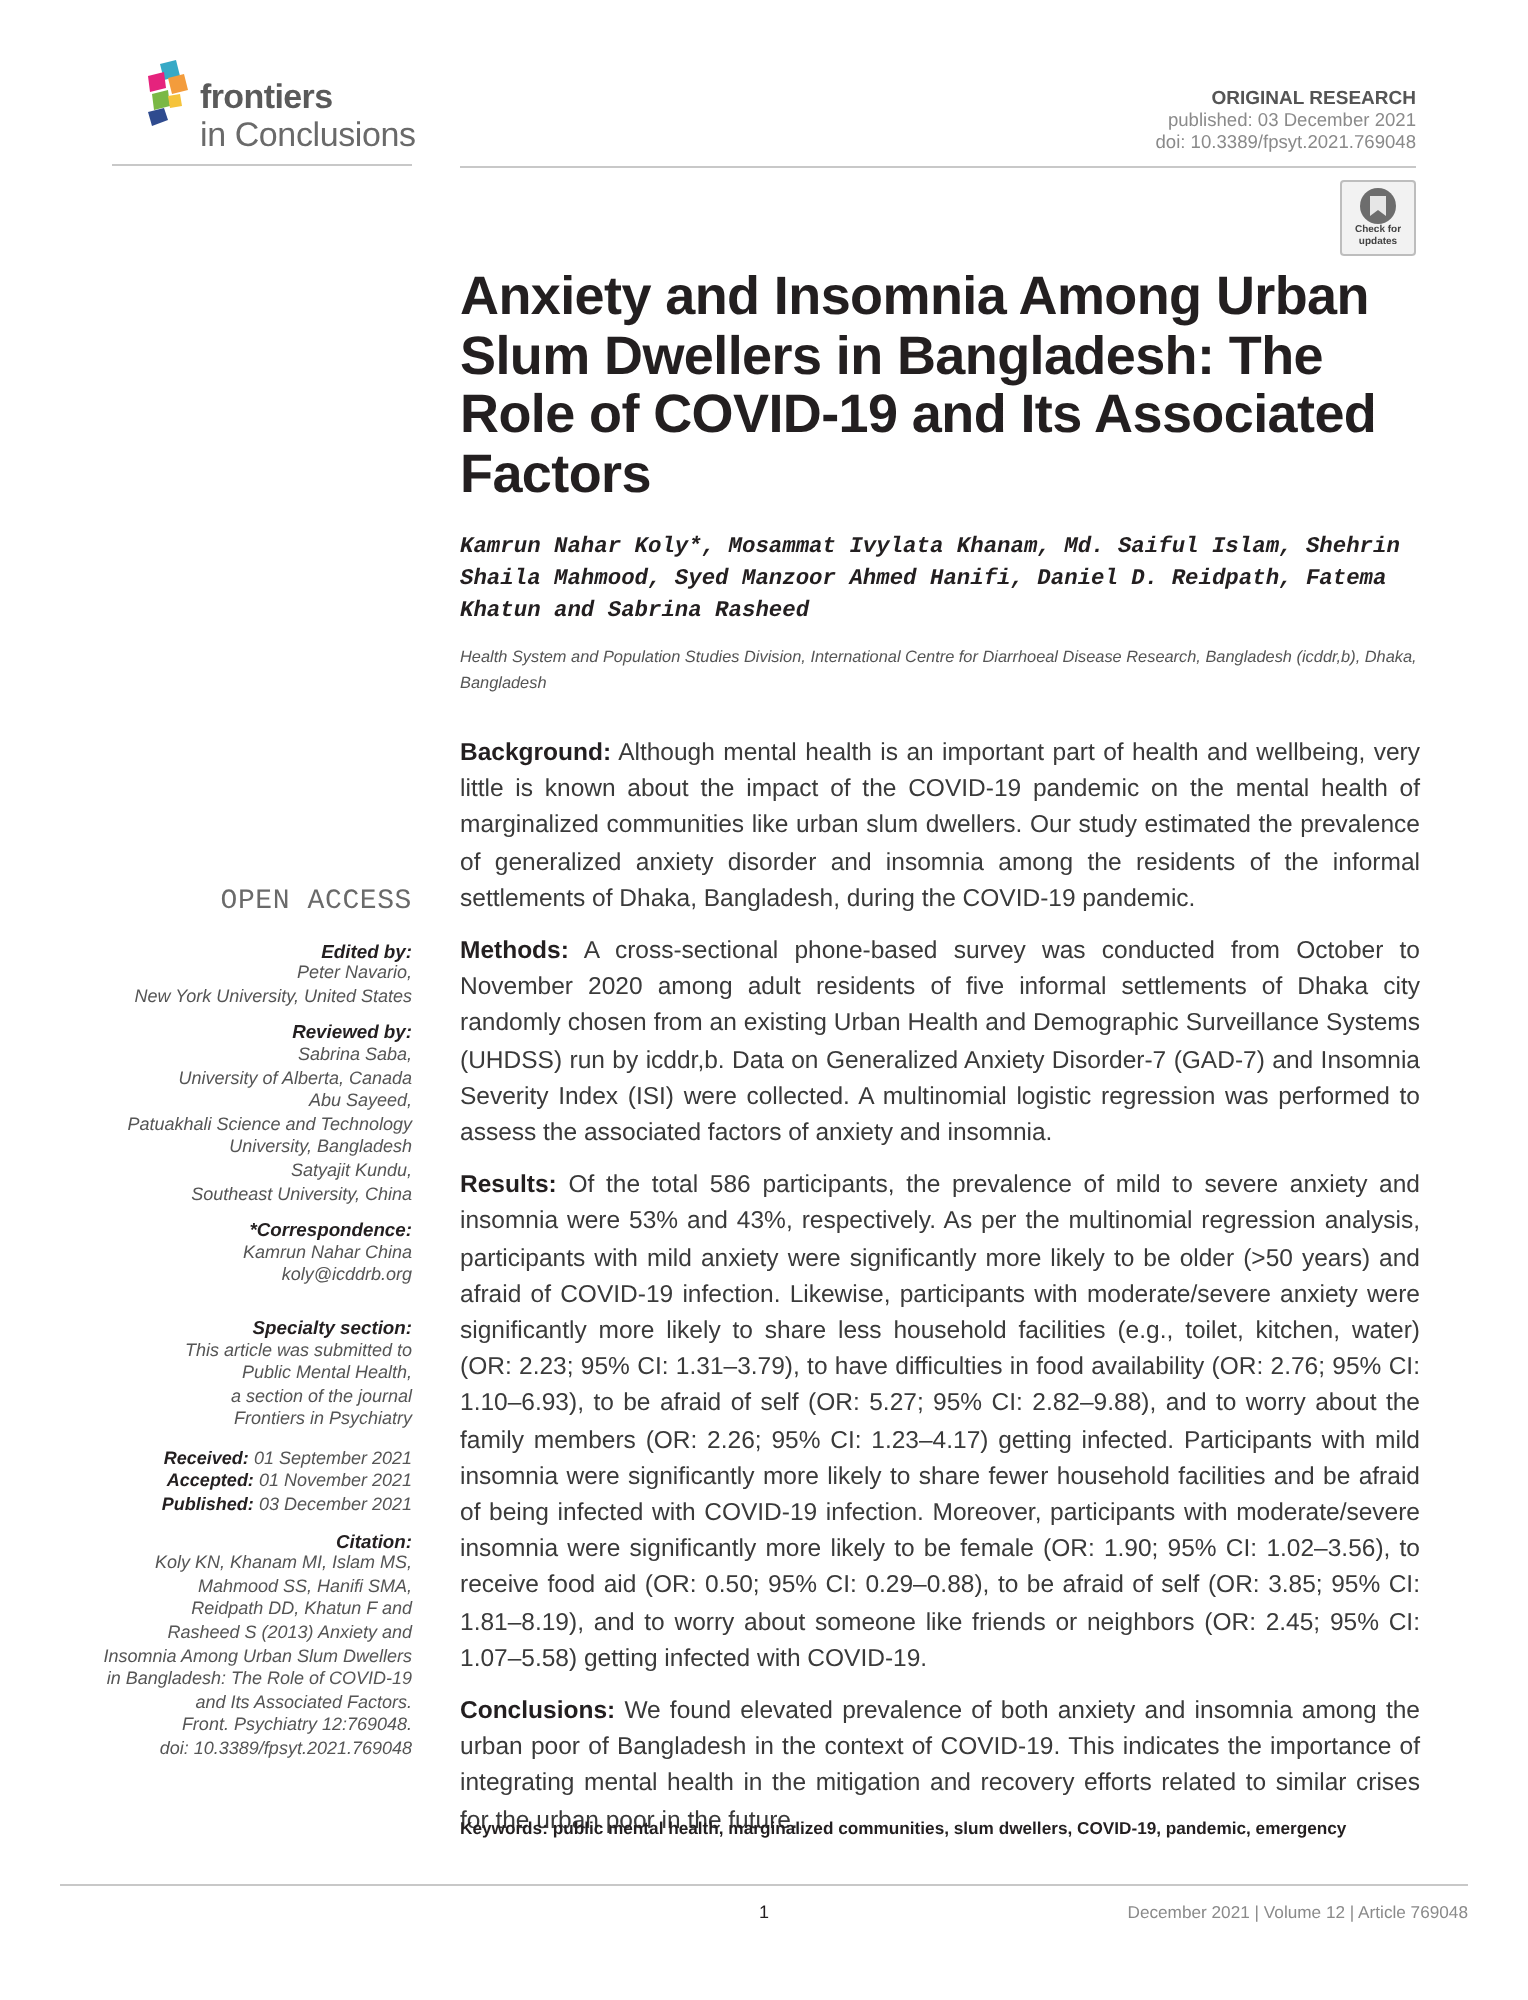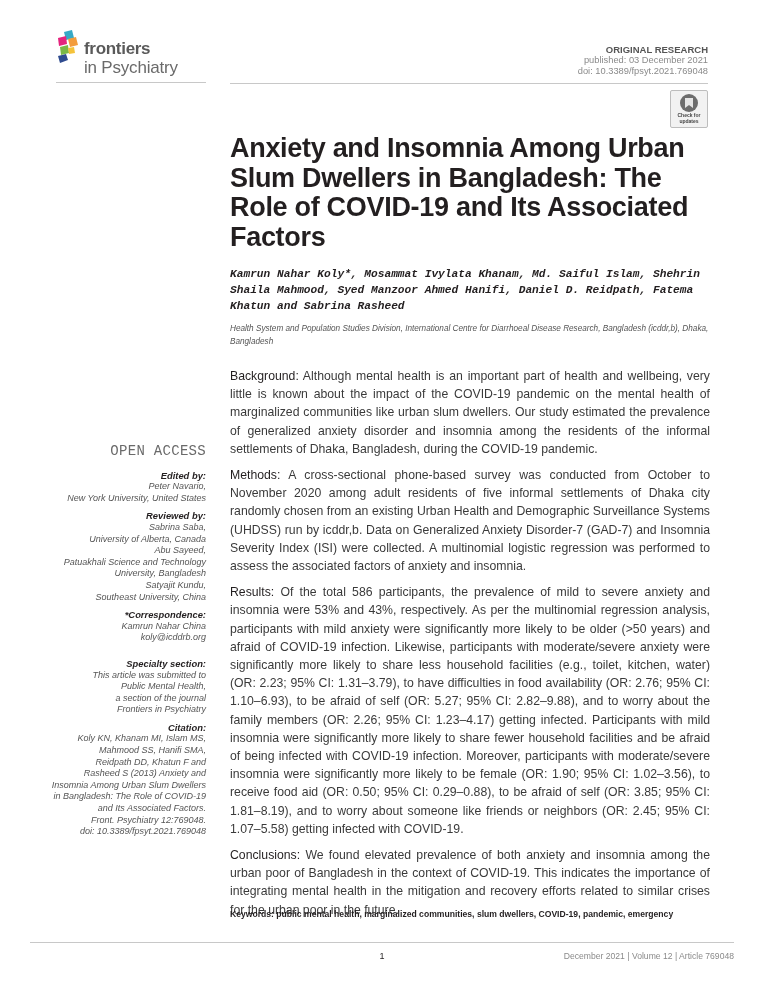--- a/index.html
+++ b/index.html
@@ -1,20 +1,20 @@
 <!DOCTYPE html>
 <html><head>
   <meta charset="utf-8">
   <style>
     * { box-sizing: border-box; margin: 0; padding: 0; }
     html, body { width: 764px; height: 1000px; background: #ffffff; overflow: hidden; }
     body { position: relative; font-family: "Liberation Sans", sans-serif; color: #231f20; }
 
     
-    .logo { position: absolute; left: 56px; top: 30px; width: 150px; height: 50px; }
+    .logo { position: absolute; left: 72px; top: 30px; width: 150px; height: 50px; }
     .logo-mark { position: absolute; left: 0; top: 0; width: 26px; height: 34px; }
     .logo-text1 { position: absolute; left: 28px; top: 9px; font-size: 17px; font-weight: bold; color: #5a5a5a; letter-spacing: -0.3px; }
     .logo-text2 { position: absolute; left: 28px; top: 28px; font-size: 17px; color: #6a6a6a; letter-spacing: -0.2px; }
     .logo-rule { position: absolute; left: 56px; top: 82px; width: 150px; height: 1px; background: #c8c8c8; }
 
     .meta { position: absolute; right: 56px; top: 44px; text-align: right; font-size: 9.3px; color: #8a8a8a; line-height: 11px; }
     .meta .kind { font-weight: bold; color: #555; font-size: 9.5px; }
     .meta-rule { position: absolute; left: 230px; right: 56px; top: 83px; height: 1px; background: #c8c8c8; }
 
     .check-badge { position: absolute; left: 670px; top: 90px; width: 38px; height: 38px; border: 1px solid #bdbdbd; background: #f2f2f2; border-radius: 2px; text-align: center; }
@@ -31,21 +31,21 @@
     
     .sidebar { position: absolute; left: 30px; top: 446px; width: 176px; text-align: right; font-size: 9px; line-height: 11.6px; color: #555; font-style: italic; }
     .open-access { font-family: Liberation Mono, monospace; font-style: normal; font-size: 14px; color: #6a6a6a; letter-spacing: 0.3px; margin-bottom: 12px; }
     .sb-head { font-weight: bold; color: #231f20; font-size: 9.4px; margin-top: 6px; }
     .sb-dates { margin-top: 8px; }
     .sb-dates .lbl { font-weight: bold; color: #231f20; }
 
     
     .abstract { position: absolute; left: 230px; top: 367px; width: 480px; font-size: 12.25px; line-height: 18.2px; color: #3a3a3a; text-align: justify; }
     .abstract p { margin-bottom: 8px; }
-    .abstract .h { font-weight: normal; color: #231f20; }
+    .abstract .h { font-weight: bold; color: #231f20; }
     .keywords { position: absolute; left: 230px; top: 909px; width: 480px; font-size: 8.6px; font-weight: bold; color: #231f20; }
 
     
     .footer-rule { position: absolute; left: 30px; right: 30px; top: 942px; height: 1px; background: #c8c8c8; }
     .footer-left { position: absolute; left: 30px; top: 999px; font-size: 8.6px; color: #8a8a8a; }
     .footer-center { position: absolute; left: 0; right: 0; top: 951px; text-align: center; font-size: 9px; color: #231f20; }
     .footer-right { position: absolute; right: 30px; top: 951px; font-size: 8.6px; color: #8a8a8a; }
   </style>
 </head>
 <body>
@@ -53,21 +53,21 @@
 <div class="logo">
   <svg class="logo-mark" viewBox="0 0 26 34">
     <polygon points="8,2 16,0 18,8 10,10" fill="#36a9c6"></polygon>
     <polygon points="2,8 10,6 11,14 3,16" fill="#e5237d"></polygon>
     <polygon points="12,9 20,7 22,15 14,17" fill="#f39c3c"></polygon>
     <polygon points="4,17 12,15 13,23 5,25" fill="#7ab845"></polygon>
     <polygon points="2,26 10,24 12,30 4,33" fill="#2f4b8f"></polygon>
     <polygon points="12,18 18,17 19,23 13,24" fill="#f5c33b"></polygon>
   </svg>
   <span class="logo-text1">frontiers</span>
-  <span class="logo-text2">in Psychiatry</span>
+  <span class="logo-text2">in Conclusions</span>
 </div>
 <div class="logo-rule"></div>
 
 <div class="meta">
   <div class="kind">ORIGINAL RESEARCH</div>
   <div>published: 03 December 2021</div>
   <div>doi: 10.3389/fpsyt.2021.769048</div>
 </div>
 <div class="meta-rule"></div>
 
@@ -100,20 +100,25 @@
   <div class="sb-head">*Correspondence:</div>
   <div>Kamrun Nahar China</div>
   <div>koly@icddrb.org</div>
 
   <div class="sb-head" style="margin-top:14px">Specialty section:</div>
   <div>This article was submitted to</div>
   <div>Public Mental Health,</div>
   <div>a section of the journal</div>
   <div>Frontiers in Psychiatry</div>
 
+  <div class="sb-dates">
+    <div><span class="lbl">Received:</span><span> 01 September 2021</span></div>
+    <div><span class="lbl">Accepted:</span><span> 01 November 2021</span></div>
+    <div><span class="lbl">Published:</span><span> 03 December 2021</span></div>
+  </div>
 
   <div class="sb-head">Citation:</div>
   <div>Koly KN, Khanam MI, Islam MS,</div>
   <div>Mahmood SS, Hanifi SMA,</div>
   <div>Reidpath DD, Khatun F and</div>
   <div>Rasheed S (2013) Anxiety and</div>
   <div>Insomnia Among Urban Slum Dwellers</div>
   <div>in Bangladesh: The Role of COVID-19</div>
   <div>and Its Associated Factors.</div>
   <div>Front. Psychiatry 12:769048.</div>

